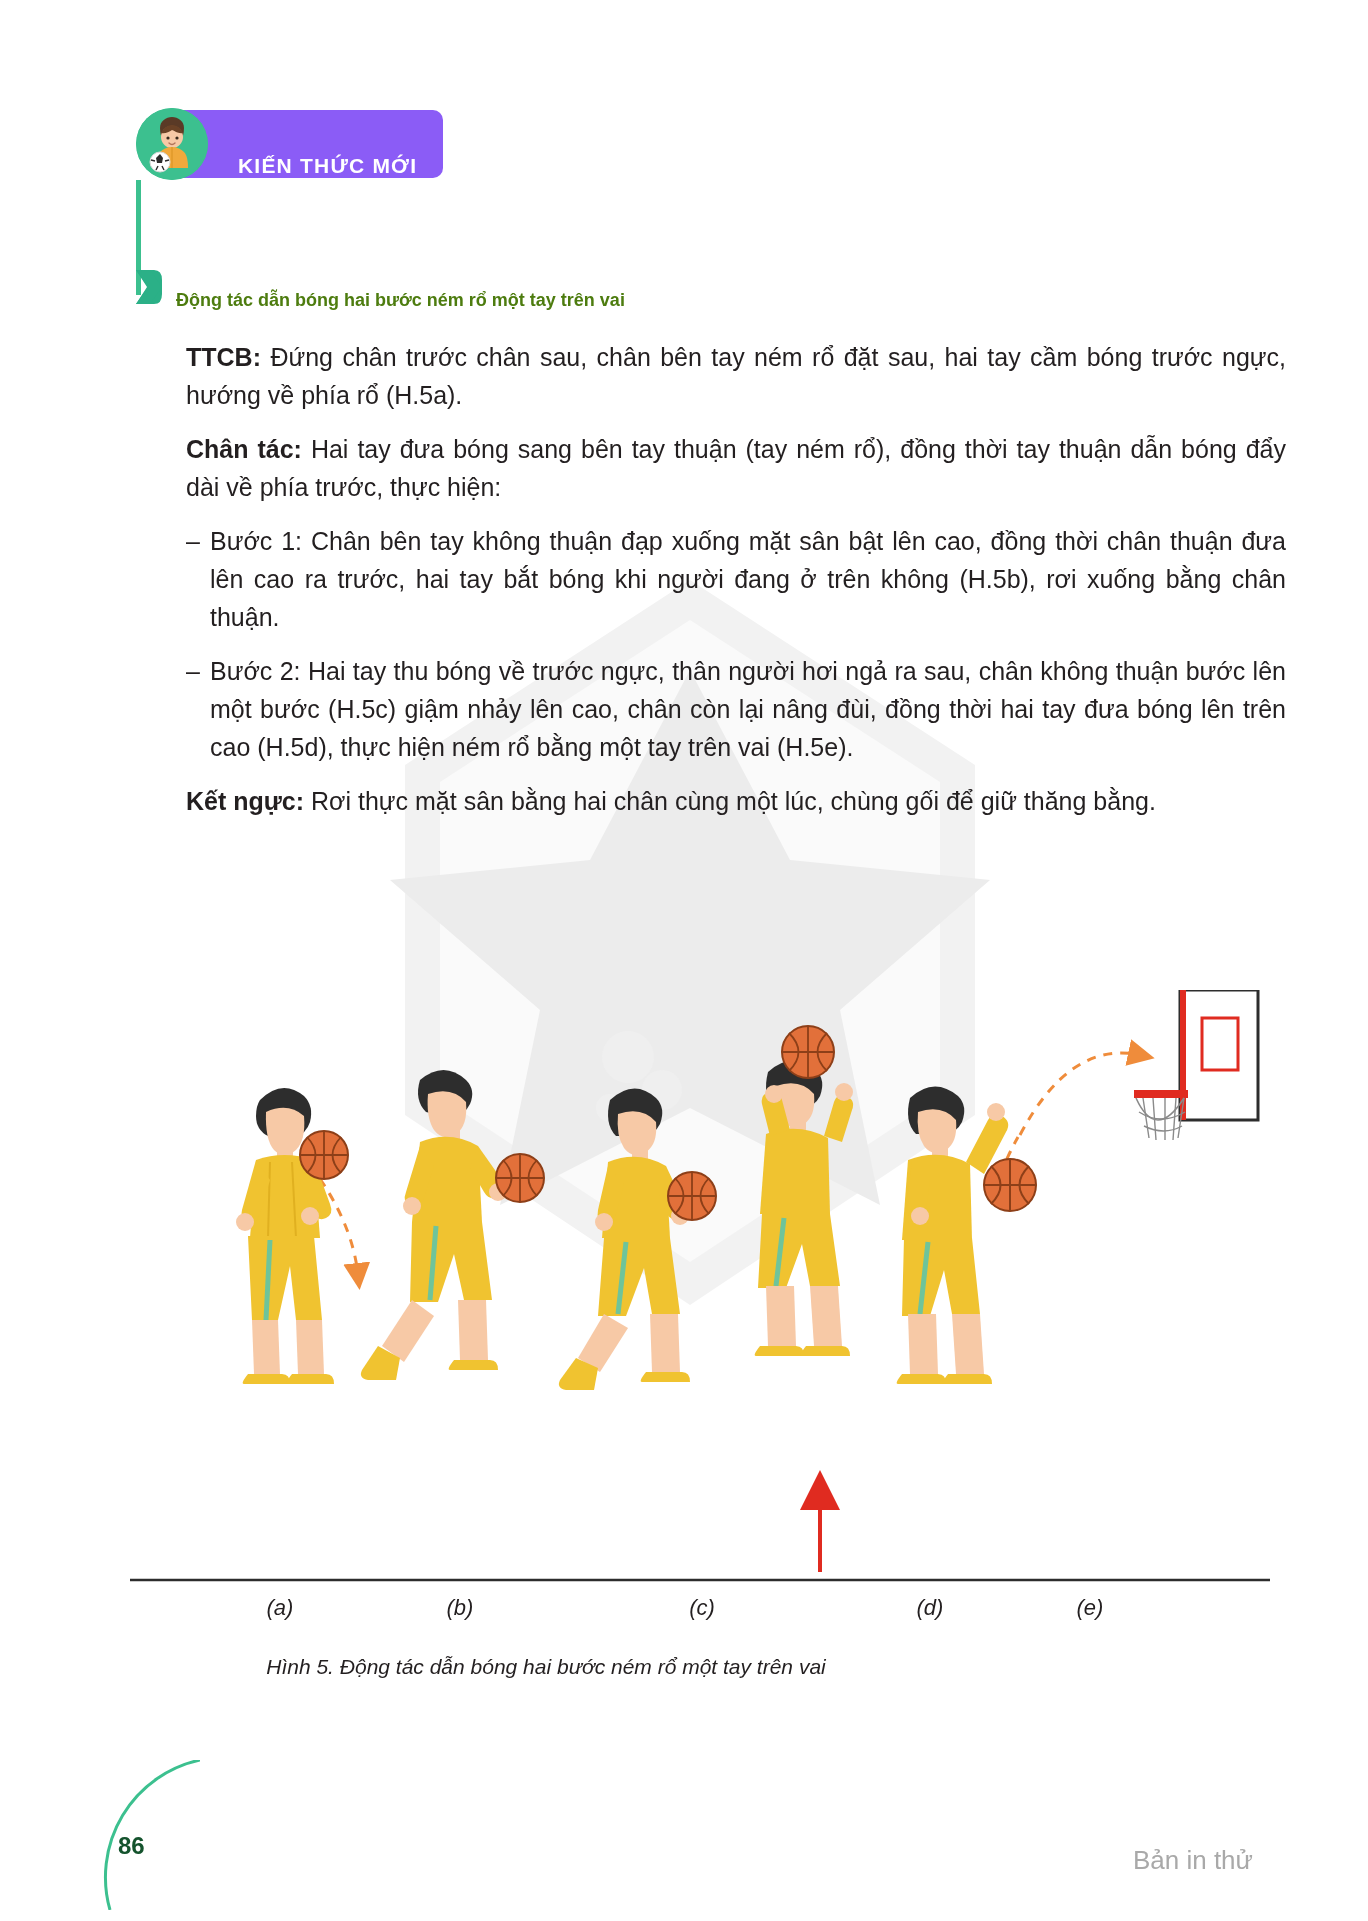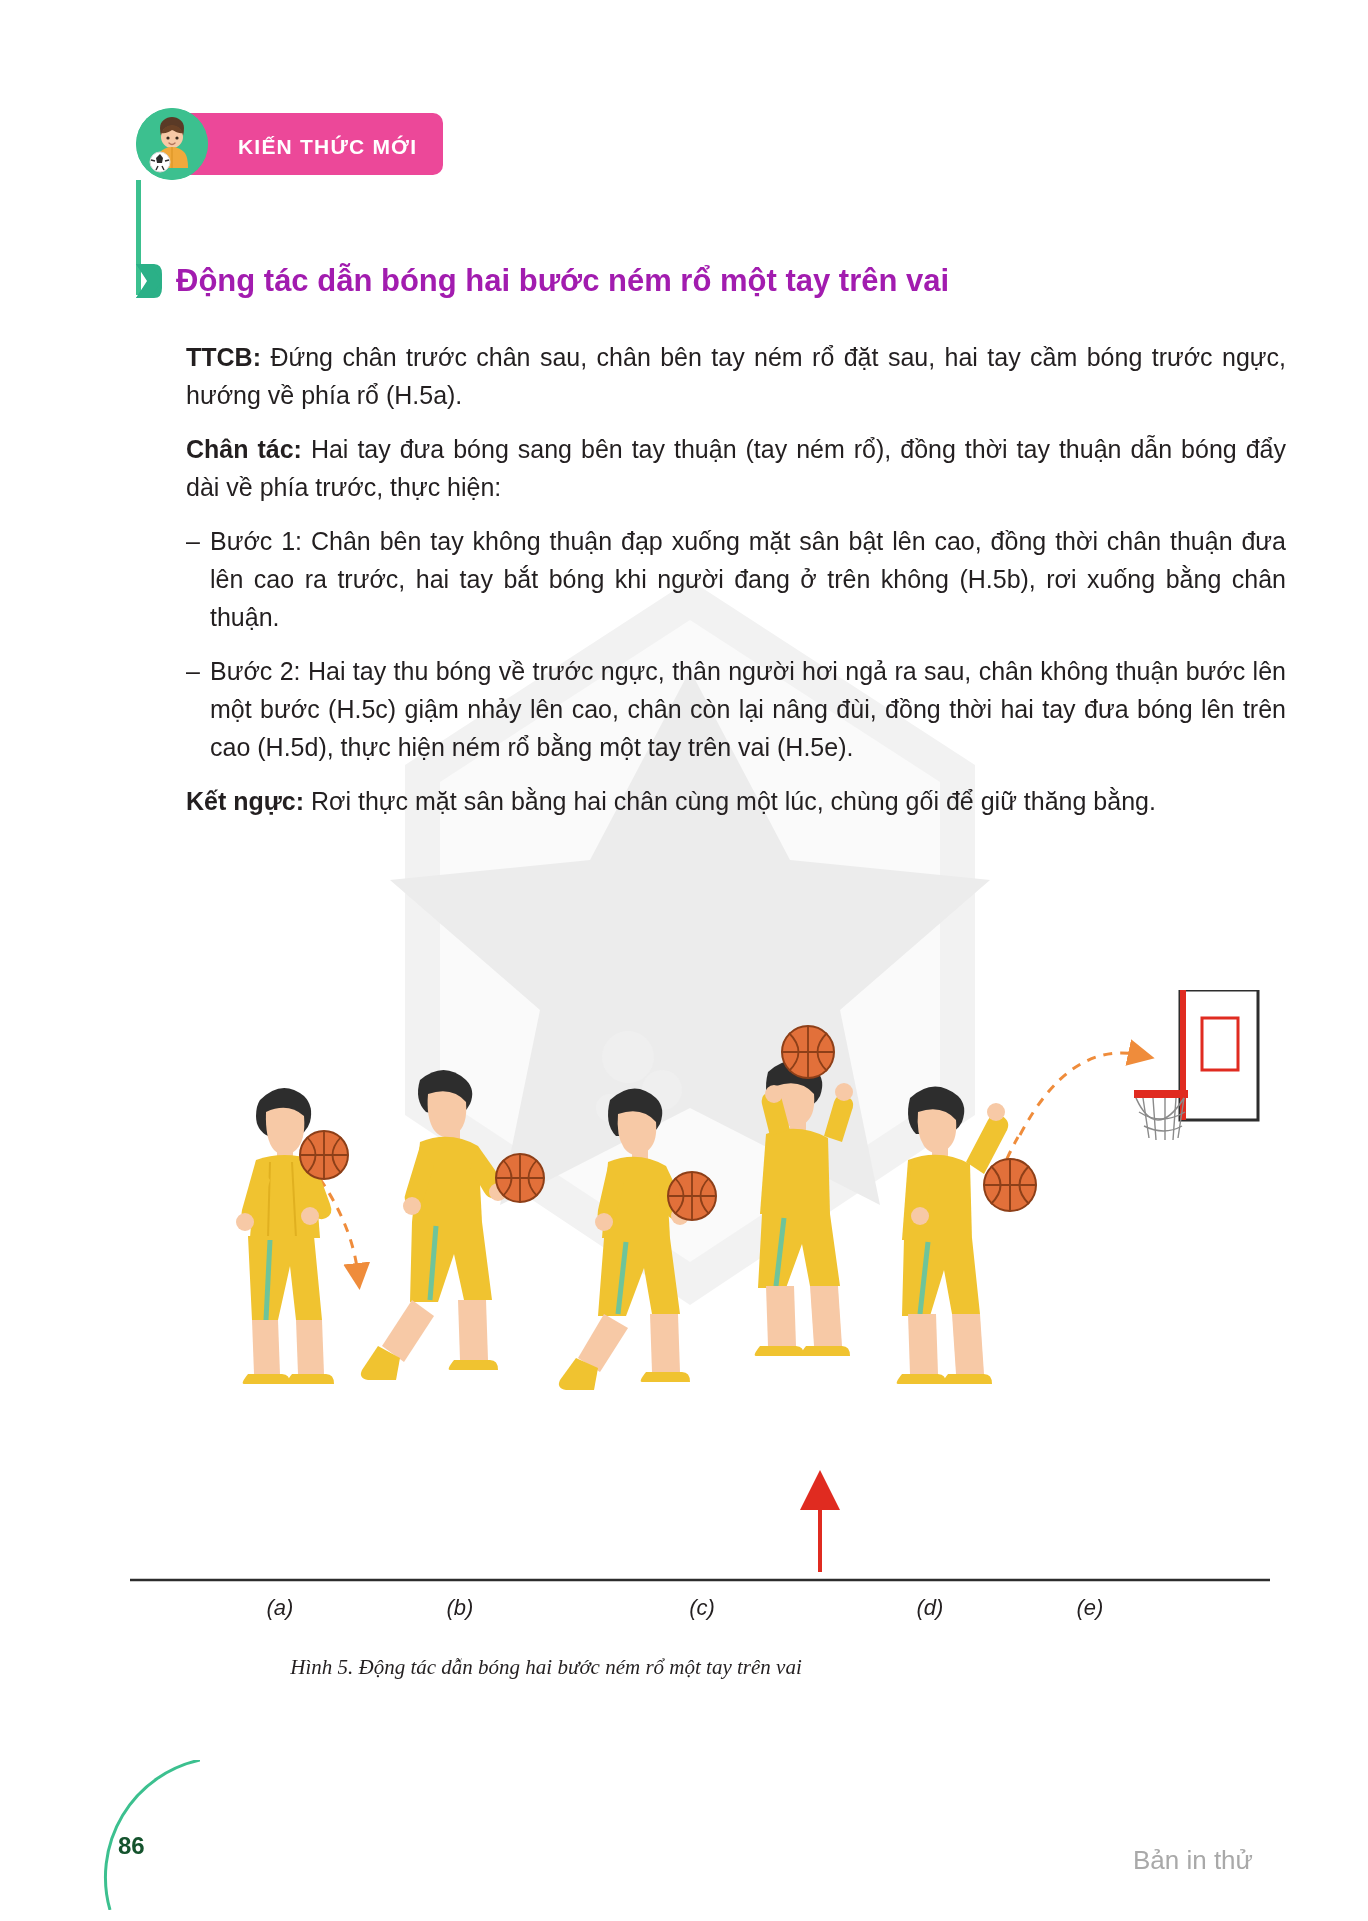--- a/index.html
+++ b/index.html
@@ -38,25 +38,25 @@
   .badge-wrap {
     position: absolute;
     left: 136px;
     top: 108px;
     height: 72px;
     display: flex;
     align-items: center;
   }
   .badge-pill {
     height: 56px;
-    background: #ec4899;
+    background: #8b5cf6;
     border-radius: 10px;
     display: flex;
-    align-items: center;
-    padding: 6px 26px 0 76px;
+    align-items: flex-end;
+    padding: 12px 26px 0 76px;
     margin-left: 26px;
   }
   .badge-pill span {
     color: #ffffff;
     font-size: 21px;
     font-weight: bold;
     letter-spacing: 1.2px;
   }
   .badge-avatar {
     position: absolute;
@@ -88,24 +88,25 @@
     display: flex;
     align-items: center;
   }
   .arrow-bullet {
     width: 26px;
     height: 34px;
     flex: 0 0 auto;
     margin-right: 14px;
   }
   .heading-text {
-    font-size: 31px;
+    font-size: 18px;
     font-weight: bold;
-    color: #a21caf;
+    color: #4d7c0f;
     line-height: 1.2;
+    margin-top: 28px;
   }
 
   
   .content {
     position: absolute;
     left: 186px;
     top: 338px;
     width: 1100px;
   }
   p {
@@ -146,21 +147,20 @@
 
   .fig-caption {
     position: absolute;
     left: 0;
     top: 1655px;
     width: 1092px;
     text-align: center;
     font-size: 21px;
     font-style: italic;
     color: #231f20;
-    font-family: Liberation Serif, serif;
   }
 
   
   .page-num-arc {
     position: absolute;
     left: 50px;
     top: 1760px;
     width: 150px;
     height: 150px;
   }

